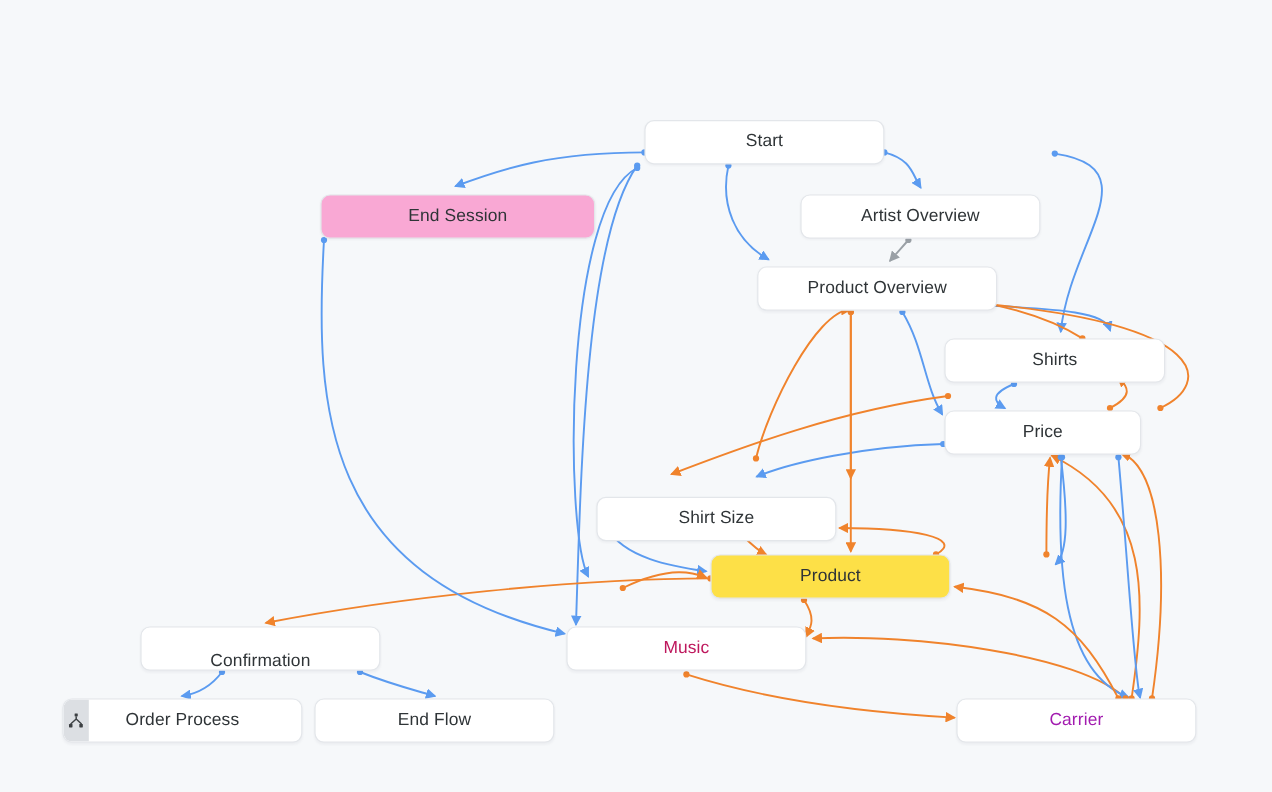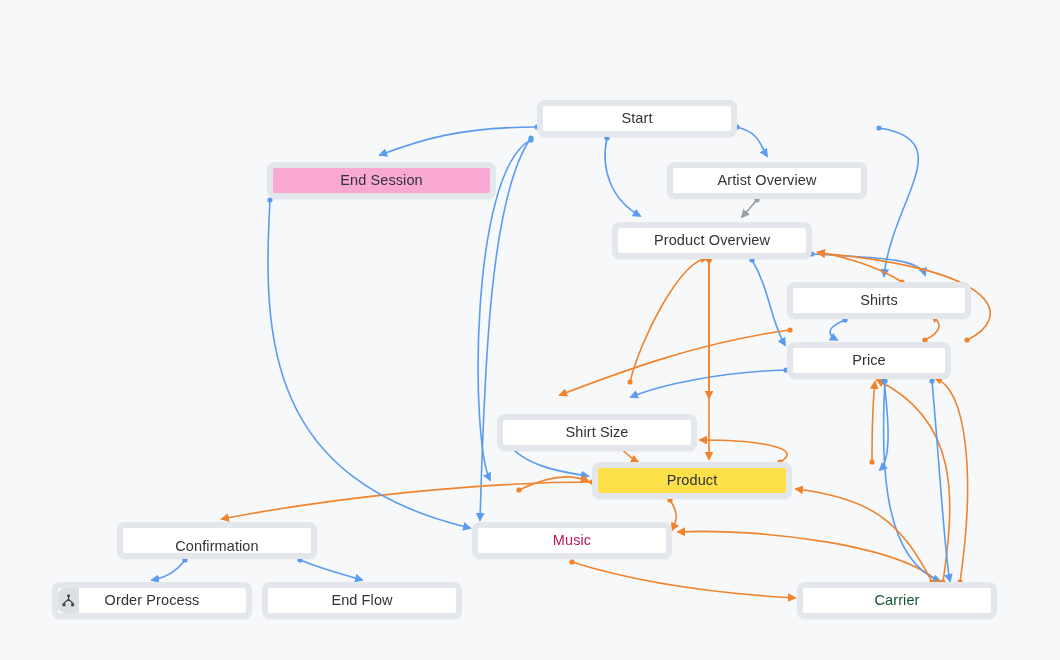--- a/index.html
+++ b/index.html
@@ -27,21 +27,21 @@
     left: 0;
     top: 0;
     width: 1060px;
     height: 660px;
     pointer-events: none;
   }
   .node {
     position: absolute;
     box-sizing: border-box;
     background: #ffffff;
-    border: 6px solid #701a75;
+    border: 1px solid #701a75;
     border-radius: 8px;
     box-shadow: 0 1px 2px rgba(16,24,40,0.04);
     display: flex;
     align-items: center;
     justify-content: center;
     overflow: hidden;
   }
   .node .node-label {
     font-size: 14.5px;
     color: #2f3437;
@@ -170,21 +170,21 @@
   <div id="nodes-group">
       <div class="node" style="left: 537px; top: 100px; width: 200px; height: 37px; background: rgb(255, 255, 255); border-color: rgb(227, 230, 234);">
         <span class="node-label" style="color: rgb(47, 52, 55);">Start</span>
       </div>
       <div class="node" style="left: 267px; top: 162px; width: 229px; height: 37px; background: #f9a8d4; border-color: rgb(227, 230, 234);">
         <span class="node-label" style="color: rgb(47, 52, 55);">End Session</span>
       </div>
       <div class="node" style="left: 667px; top: 162px; width: 200px; height: 37px; background: rgb(255, 255, 255); border-color: rgb(227, 230, 234);">
         <span class="node-label" style="color: rgb(47, 52, 55);">Artist Overview</span>
       </div>
-      <div class="node" style="left: 612px; top: 222px; width: 200px; height: 37px; background: rgb(255, 255, 255); border-color: rgb(227, 230, 234);">
+      <div class="node" style="left: 631px; top: 222px; width: 200px; height: 37px; background: rgb(255, 255, 255); border-color: rgb(227, 230, 234);">
         <span class="node-label" style="color: rgb(47, 52, 55);">Product Overview</span>
       </div>
       <div class="node" style="left: 787px; top: 282px; width: 184px; height: 37px; background: rgb(255, 255, 255); border-color: rgb(227, 230, 234);">
         <span class="node-label" style="color: rgb(47, 52, 55);">Shirts</span>
       </div>
       <div class="node" style="left: 787px; top: 342px; width: 164px; height: 37px; background: rgb(255, 255, 255); border-color: rgb(227, 230, 234);">
         <span class="node-label" style="color: rgb(47, 52, 55);">Price</span>
       </div>
       <div class="node" style="left: 497px; top: 402px; width: 200px; height: 37px; background: rgb(255, 255, 255); border-color: rgb(227, 230, 234); margin-top: 12px;">
         <span class="node-label" style="color: rgb(47, 52, 55);">Shirt Size</span>
@@ -206,17 +206,17 @@
       <rect x="11.2" y="11.4" width="3.6" height="3.6" rx="0.6" fill="#3c4043"></rect>
       <path d="M 8 4.2 L 8 6.4 M 8 6.4 L 2.6 11.2 M 8 6.4 L 13.2 11.2" stroke="#3c4043" stroke-width="1.5" fill="none" stroke-linecap="round"></path>
     </svg>
   </span>
 <span class="node-label" style="color: rgb(47, 52, 55);">Order Process</span>
       </div>
       <div class="node" style="left: 262px; top: 582px; width: 200px; height: 37px; background: rgb(255, 255, 255); border-color: rgb(227, 230, 234);">
         <span class="node-label" style="color: rgb(47, 52, 55);">End Flow</span>
       </div>
       <div class="node" style="left: 797px; top: 582px; width: 200px; height: 37px; background: rgb(255, 255, 255); border-color: rgb(227, 230, 234);">
-        <span class="node-label" style="color: #14532d;">Carrier</span>
+        <span class="node-label" style="color: #a21caf;">Carrier</span>
       </div>
     </div>
 
 </div>
 
 </body></html>

